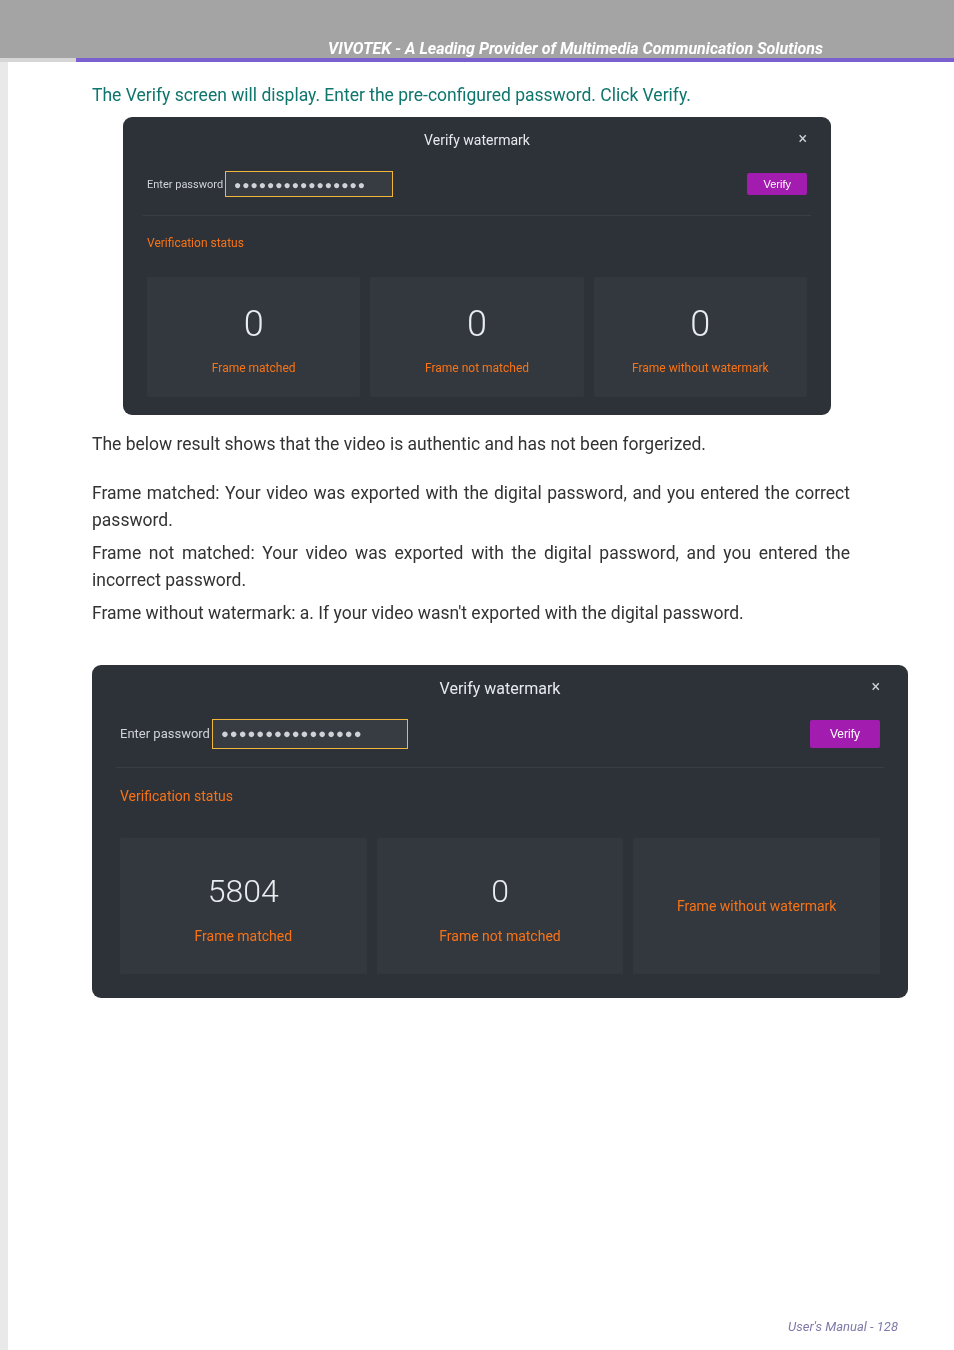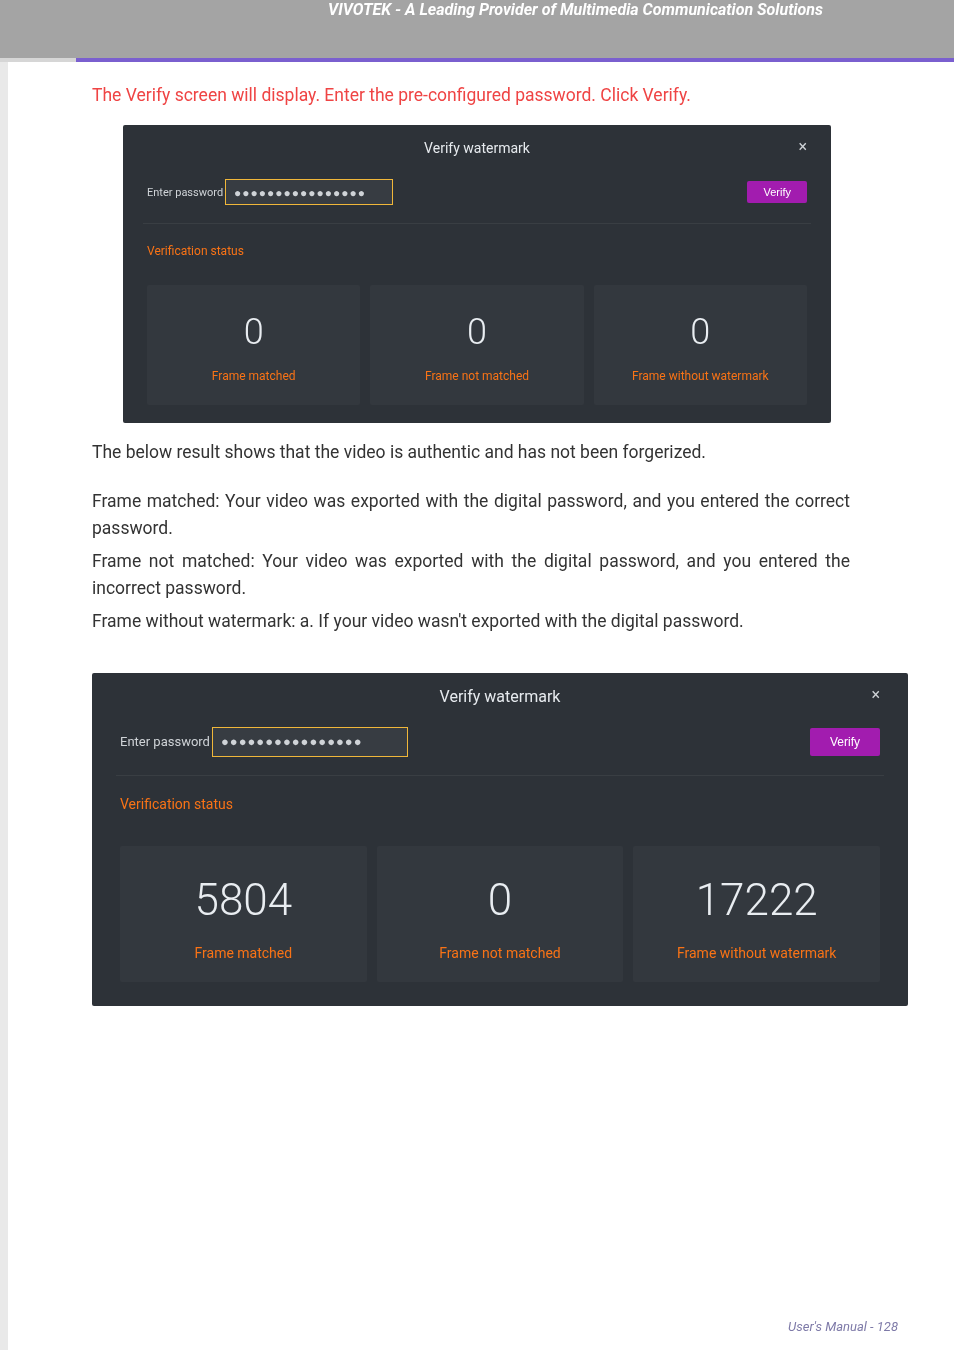--- a/index.html
+++ b/index.html
@@ -1,22 +1,22 @@
 <!DOCTYPE html>
 <html><head>
 <meta charset="utf-8">
 <style>
 html,body{margin:0;padding:0;font-family:-apple-system,BlinkMacSystemFont,"Segoe UI",Roboto,Arial,sans-serif;background:#f5f5f5;color:#222}
 .page{width:954px;min-height:1350px;margin:0 auto;background:#fff;position:relative;box-sizing:border-box}
-.header{background:#a4a4a4;height:58px;width:100%;display:flex;align-items:flex-start;justify-content:center;position:relative}
+.header{background:#a4a4a4;height:58px;width:100%;display:flex;align-items:flex-end;justify-content:center;position:relative}
 .header-inner{color:#fff;font-weight:700;font-style:italic;font-size:16px;width:100%;text-align:left;padding-left:328px;box-sizing:border-box}
 .accent-bar{height:4px;width:100%;background:linear-gradient(to right,#d6d6d6 0,#d6d6d6 8%,#7a5fcf 8%,#7a5fcf 100%)}
 .content{padding:10px 92px 40px 92px;color:#333;font-size:17.5px;line-height:1.55}
-.intro{margin:10px 0 16px 0;color:#ef4444}
-.dialog{background:#2d3238;color:#d9dde1;margin:6px auto 16px auto;border-radius:2px;overflow:hidden;font-family:"Segoe UI",Roboto,Arial,sans-serif}
+.intro{margin:10px 0 8px 0;color:#0f766e}
+.dialog{background:#2d3238;color:#d9dde1;margin:6px auto 16px auto;border-radius:9px;overflow:hidden;font-family:"Segoe UI",Roboto,Arial,sans-serif}
 .dialog.small{width:660px;padding:0 24px 18px 24px}
 .dialog.big{width:760px;padding:0 28px 24px 28px}
 .dlg-title-row{display:flex;align-items:center;justify-content:center;position:relative;height:48px}
 .dlg-title{color:#e6eaee;font-weight:400}
 .dialog.small .dlg-title{font-size:14px}
 .dialog.big .dlg-title{font-size:16px}
 .close-x{position:absolute;right:0;top:10px;font-size:16px;color:#cfd3d7;cursor:pointer}
 .pw-row{display:flex;align-items:center;gap:2px;padding:6px 0 18px 0}
 .pw-label{color:#cfd3d7}
 .dialog.small .pw-label{font-size:11px}
@@ -30,21 +30,21 @@
 .hr{border-top:1px solid rgba(255,255,255,0.06);margin:0 -4px 18px -4px}
 .status-label{color:#f97316}
 .dialog.small .status-label{font-size:12px;margin-bottom:24px}
 .dialog.big .status-label{font-size:14px;margin-bottom:30px}
 .cards{display:flex;gap:10px}
 .card{flex:1;background:#33383e;border-radius:2px;display:flex;flex-direction:column;align-items:center;justify-content:center}
 .dialog.small .card{height:120px}
 .dialog.big .card{height:136px}
 .card-num{color:#e9edf1;font-weight:300}
 .dialog.small .card-num{font-size:36px;margin-bottom:8px}
-.dialog.big .card-num{font-size:44px;margin-bottom:10px}
+.dialog.big .card-num{font-size:32px;margin-bottom:10px}
 .card-label{color:#f97316;text-align:right;line-height:1.3}
 .dialog.small .card-label{font-size:12px}
 .dialog.big .card-label{font-size:14px}
 .body-text{margin:14px 0 22px 0;color:#333;text-align:justify}
 .body-text p{margin:0 12px 6px 0}
 .footer{position:absolute;bottom:16px;right:56px;color:#7e7aa8;font-style:italic;font-size:13px}
 .left-strip{position:absolute;left:0;top:62px;bottom:0;width:8px;background:#e9e9e9}
 </style>
 </head>
 <body>
@@ -112,21 +112,20 @@
       <div class="cards">
         <div class="card">
           <div class="card-num">5804</div>
           <div class="card-label">Frame matched</div>
         </div>
         <div class="card">
           <div class="card-num">0</div>
           <div class="card-label">Frame not matched</div>
         </div>
         <div class="card">
-          <div class="card-num">17222</div>
           <div class="card-label">Frame without watermark</div>
         </div>
       </div>
     </div>
 
   </div>
 
   <div class="footer">User's Manual - 128</div>
 </div>
 

